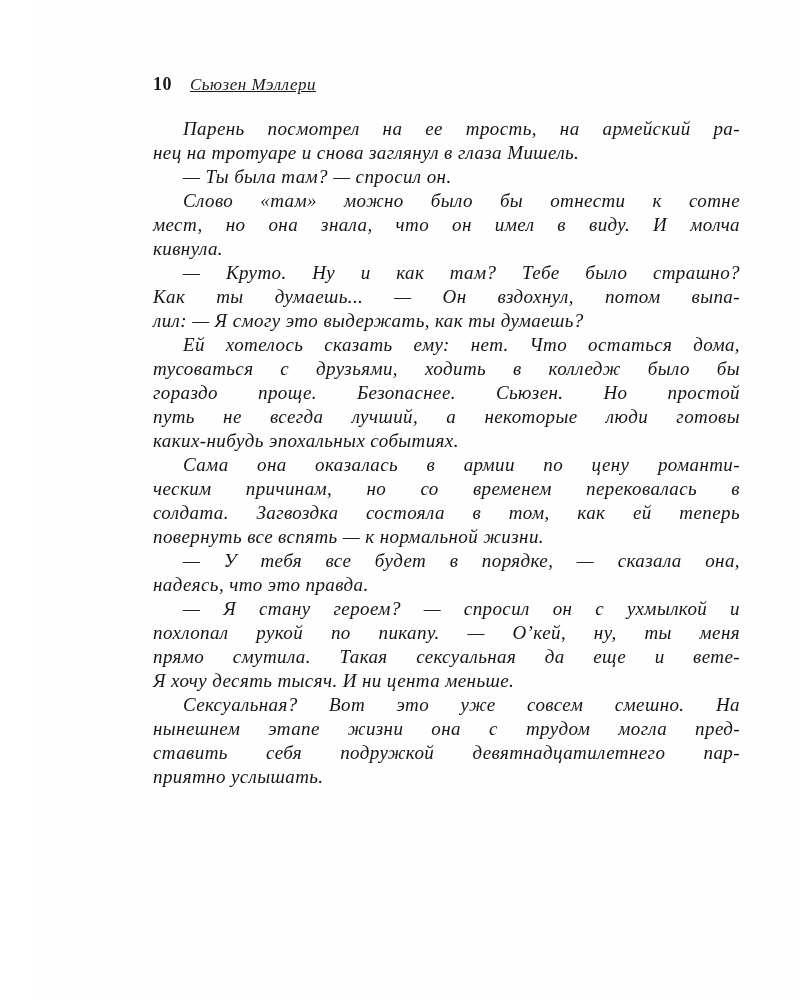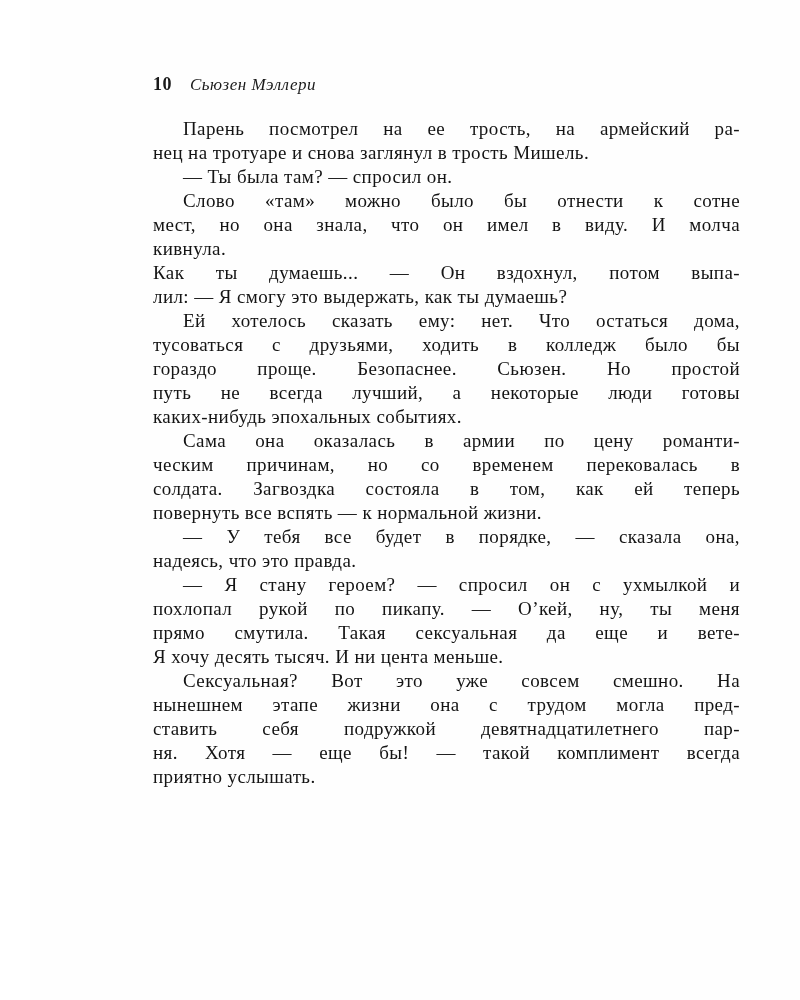--- a/index.html
+++ b/index.html
@@ -32,65 +32,68 @@
     letter-spacing: 0.5px;
     margin-bottom: 22px;
     color: #1a1a1a;
   }
   .running-head .page-number {
     font-weight: bold;
     font-size: 18px;
   }
   .running-head .author {
     font-style: italic;
+    text-decoration: underline;
   }
   .body-text {
     font-size: 19px;
     line-height: 24px;
     letter-spacing: 0.4px;
     color: #141414;
   }
   .paragraph {
     margin: 0;
   }
   .line {
     text-align: justify;
     text-align-last: justify;
     white-space: normal;
+    font-style: italic;
   }
   .line.last {
     text-align-last: left;
   }
   .paragraph .line.first {
     text-indent: 30px;
   }
 </style>
 </head>
 <body>
 
 <div class="page">
   <div class="text-block">
     <div class="running-head">
       <span class="page-number">10</span>
       <span class="author">Сьюзен Мэллери</span>
     </div>
     <div class="body-text" id="body-text">
         <div class="paragraph">
           <div class="line first">Парень посмотрел на ее трость, на армейский ра-</div>
-          <div class="line last">нец на тротуаре и снова заглянул в трость Мишель.</div>
+          <div class="line last">нец на тротуаре и снова заглянул в глаза Мишель.</div>
         </div>
         <div class="paragraph">
           <div class="line first last">— Ты была там? — спросил он.</div>
         </div>
         <div class="paragraph">
           <div class="line first">Слово «там» можно было бы отнести к сотне</div>
           <div class="line">мест, но она знала, что он имел в виду. И молча</div>
           <div class="line last">кивнула.</div>
         </div>
         <div class="paragraph">
+          <div class="line first">— Круто. Ну и как там? Тебе было страшно?</div>
           <div class="line">Как ты думаешь... — Он вздохнул, потом выпа-</div>
           <div class="line last">лил: — Я смогу это выдержать, как ты думаешь?</div>
         </div>
         <div class="paragraph">
           <div class="line first">Ей хотелось сказать ему: нет. Что остаться дома,</div>
           <div class="line">тусоваться с друзьями, ходить в колледж было бы</div>
           <div class="line">гораздо проще. Безопаснее. Сьюзен. Но простой</div>
           <div class="line">путь не всегда лучший, а некоторые люди готовы</div>
           <div class="line last">каких-нибудь эпохальных событиях.</div>
         </div>
@@ -107,18 +110,17 @@
         <div class="paragraph">
           <div class="line first">— Я стану героем? — спросил он с ухмылкой и</div>
           <div class="line">похлопал рукой по пикапу. — О’кей, ну, ты меня</div>
           <div class="line">прямо смутила. Такая сексуальная да еще и вете-</div>
           <div class="line last">Я хочу десять тысяч. И ни цента меньше.</div>
         </div>
         <div class="paragraph">
           <div class="line first">Сексуальная? Вот это уже совсем смешно. На</div>
           <div class="line">нынешнем этапе жизни она с трудом могла пред-</div>
           <div class="line">ставить себя подружкой девятнадцатилетнего пар-</div>
-          <div class="line">ня. Хотя — еще бы! — такой комплимент всегда</div>
           <div class="line last">приятно услышать.</div>
         </div>
       </div>
   </div>
 </div>
 
 </body></html>

